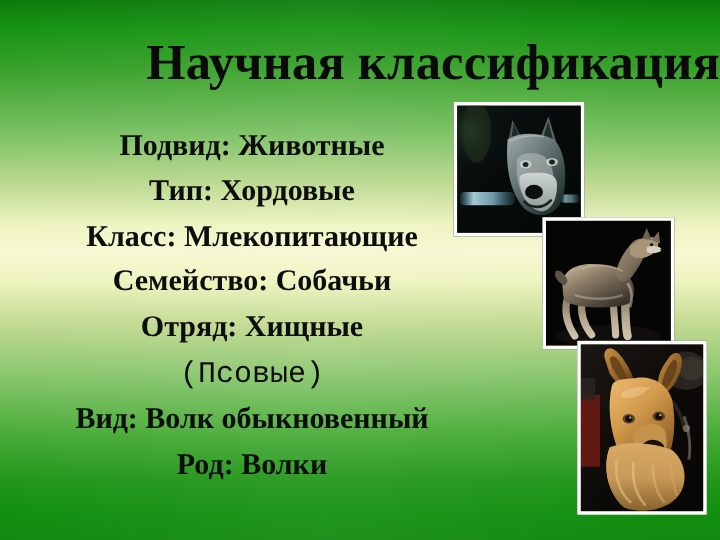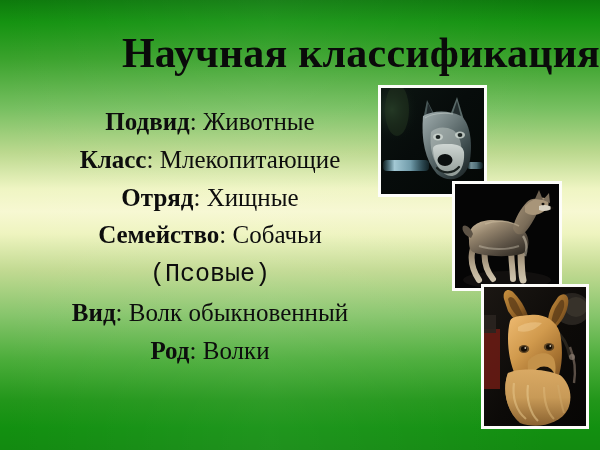--- a/index.html
+++ b/index.html
@@ -66,21 +66,21 @@
   .class-line {
     font-size: 25px;
     line-height: 37.8px;
     color: #0d0d0d;
     white-space: nowrap;
   }
   .class-line .lbl {
     font-weight: bold;
   }
   .class-line .val {
-    font-weight: normal;
+    font-weight: bold;
   }
   .class-line.continuation .val {
     font-weight: normal;
     font-family: Liberation Mono, monospace;
   }
 
   
   .photo {
     position: absolute;
     background-color: #0a0a0a;
@@ -125,31 +125,34 @@
 <div id="slide">
 
   <div id="title">Научная классификация</div>
 
   <div id="classification">
 
     <div class="class-line">
       <span class="lbl">Подвид</span><span class="val">: Животные</span>
     </div>
 
+    <div class="class-line">
+      <span class="lbl">Тип</span><span class="val">: Хордовые</span>
+    </div>
 
     <div class="class-line">
       <span class="lbl">Класс</span><span class="val">: Млекопитающие</span>
     </div>
 
     <div class="class-line">
+      <span class="lbl">Семейство</span><span class="val">: Собачьи</span>
+    </div>
+
+    <div class="class-line">
       <span class="lbl">Отряд</span><span class="val">: Хищные</span>
-    </div>
-
-    <div class="class-line">
-      <span class="lbl">Семейство</span><span class="val">: Собачьи</span>
     </div>
 
     <div class="class-line continuation">
       <span class="val">(Псовые)</span>
     </div>
 
     <div class="class-line">
       <span class="lbl">Вид</span><span class="val">: Волк обыкновенный</span>
     </div>
 

